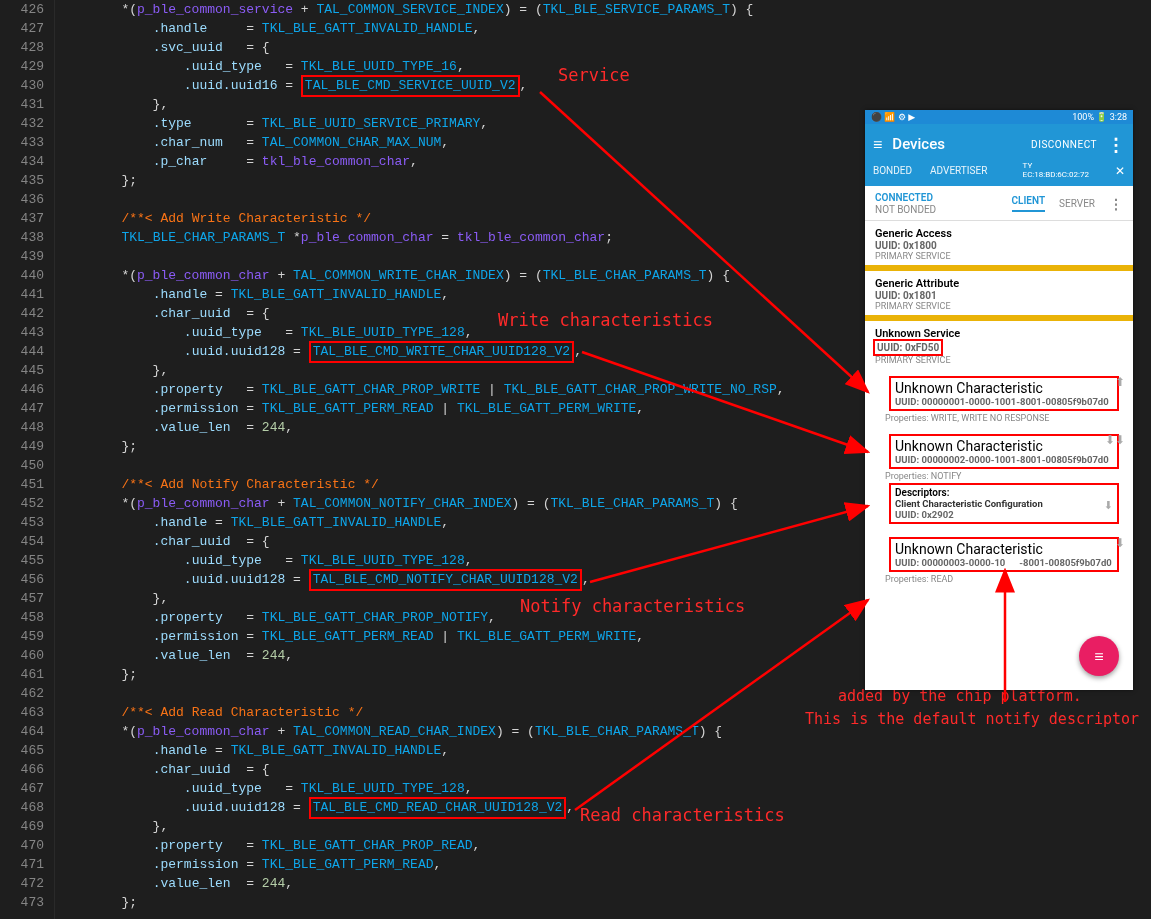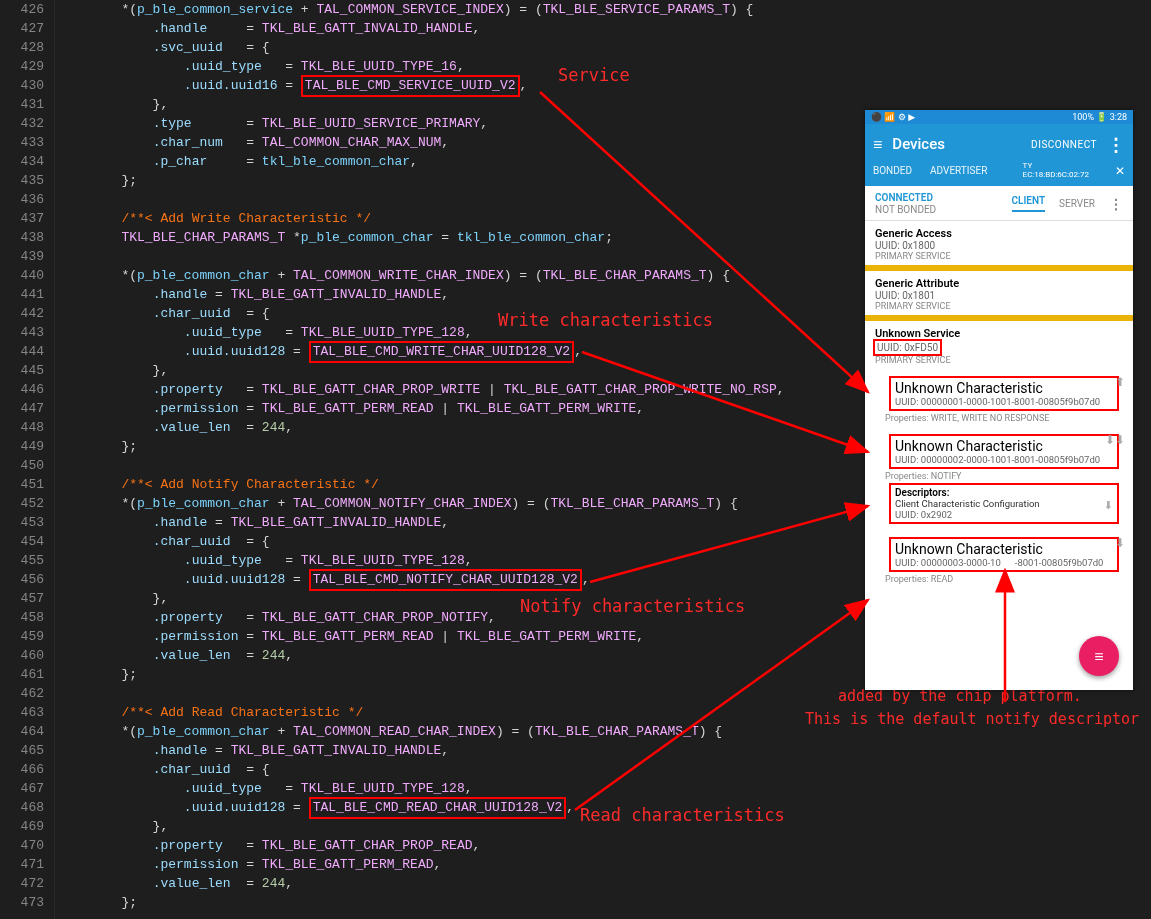--- a/index.html
+++ b/index.html
@@ -30,22 +30,22 @@
     border-right: 1px solid #2a2a2a;
   }
   .code {
     flex: 1;
     line-height: 19px;
     white-space: pre;
     padding-left: 4px;
   }
   .c-comment { color: #f97316; font-family: Liberation Mono, monospace; }
   .c-type    { color: #4ec9b0; }
-  .c-const   { color: #f0abfc; }
-  .c-func    { color: #7dd3fc; font-family: Liberation Mono, monospace; }
+  .c-const   { color: #0ea5e9; }
+  .c-func    { color: #8b5cf6; font-family: Liberation Mono, monospace; }
   .c-num     { color: #b5cea8; }
   .c-field   { color: #9cdcfe; }
 
   .hl-box {
     display: inline-block;
     border: 2px solid #ff0000;
     padding: 0 2px;
     margin: -2px 0;
     line-height: 18px;
   }
@@ -117,21 +117,21 @@
   .ph-conn-tabs { display: flex; gap: 14px; font-size: 10px; color: #888; align-items:center;}
   .ph-conn-tabs .active { color: #2196d6; border-bottom: 2px solid #2196d6; padding-bottom: 4px; font-weight:600;}
   .ph-dots { color:#888; font-size:14px; font-weight:bold;}
 
   .ph-svc {
     padding: 6px 10px 4px 10px;
     border-bottom: 6px solid #eab308;
     background:#fff;
   }
   .ph-svc-title { color:#000; font-weight:600; font-size:11px;}
-  .ph-uuid { color:#666; font-size:10px;}
+  .ph-uuid { color:#666; font-size:10px;font-weight:bold;}
   .ph-svc-type { color:#888; font-size:9px;}
   .ph-char { padding: 5px 10px 4px 14px; position:relative;}
   .ph-char-title { color:#000; font-size:14px;}
   .ph-char .ph-uuid { font-size: 9.5px; }
   .ph-prop { color:#888; font-size:9px;}
   .ph-desc-title { color:#000; font-weight:600; font-size:10px;}
   .ph-icon-up { position:absolute; right:8px; top:6px; color:#aaa; font-size:12px;}
   .ph-icon-dn { position:absolute; right:8px; top:6px; color:#aaa; font-size:12px;}
 
   .ph-fab {

